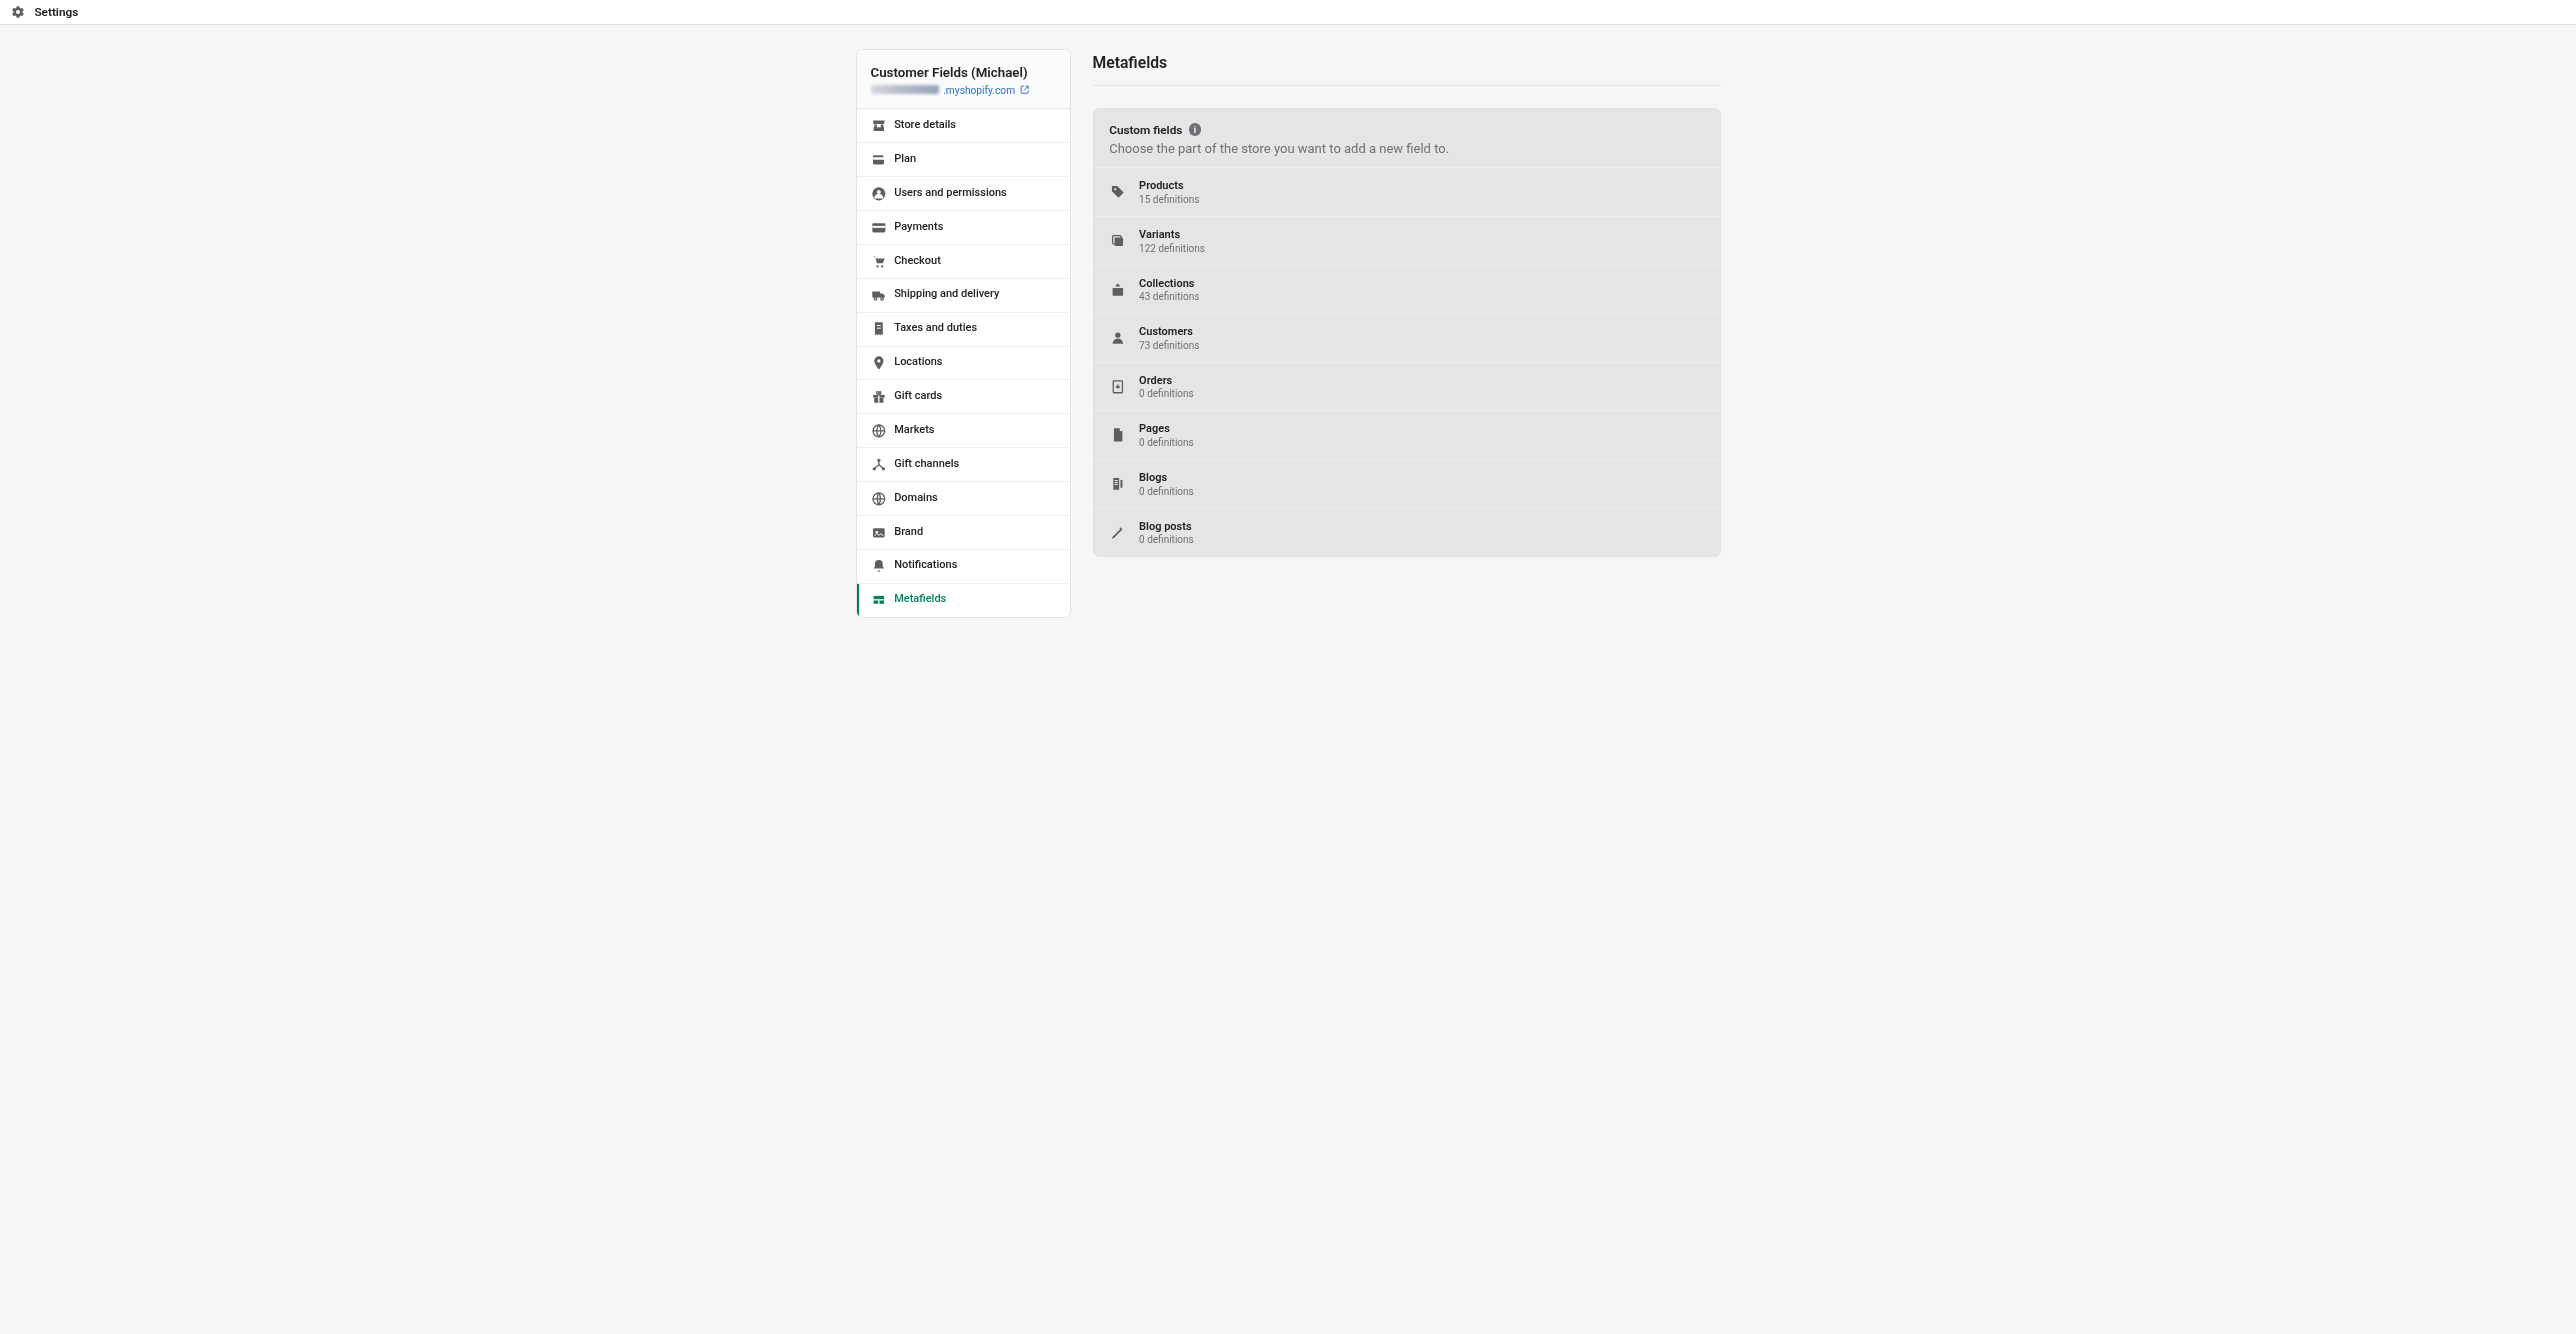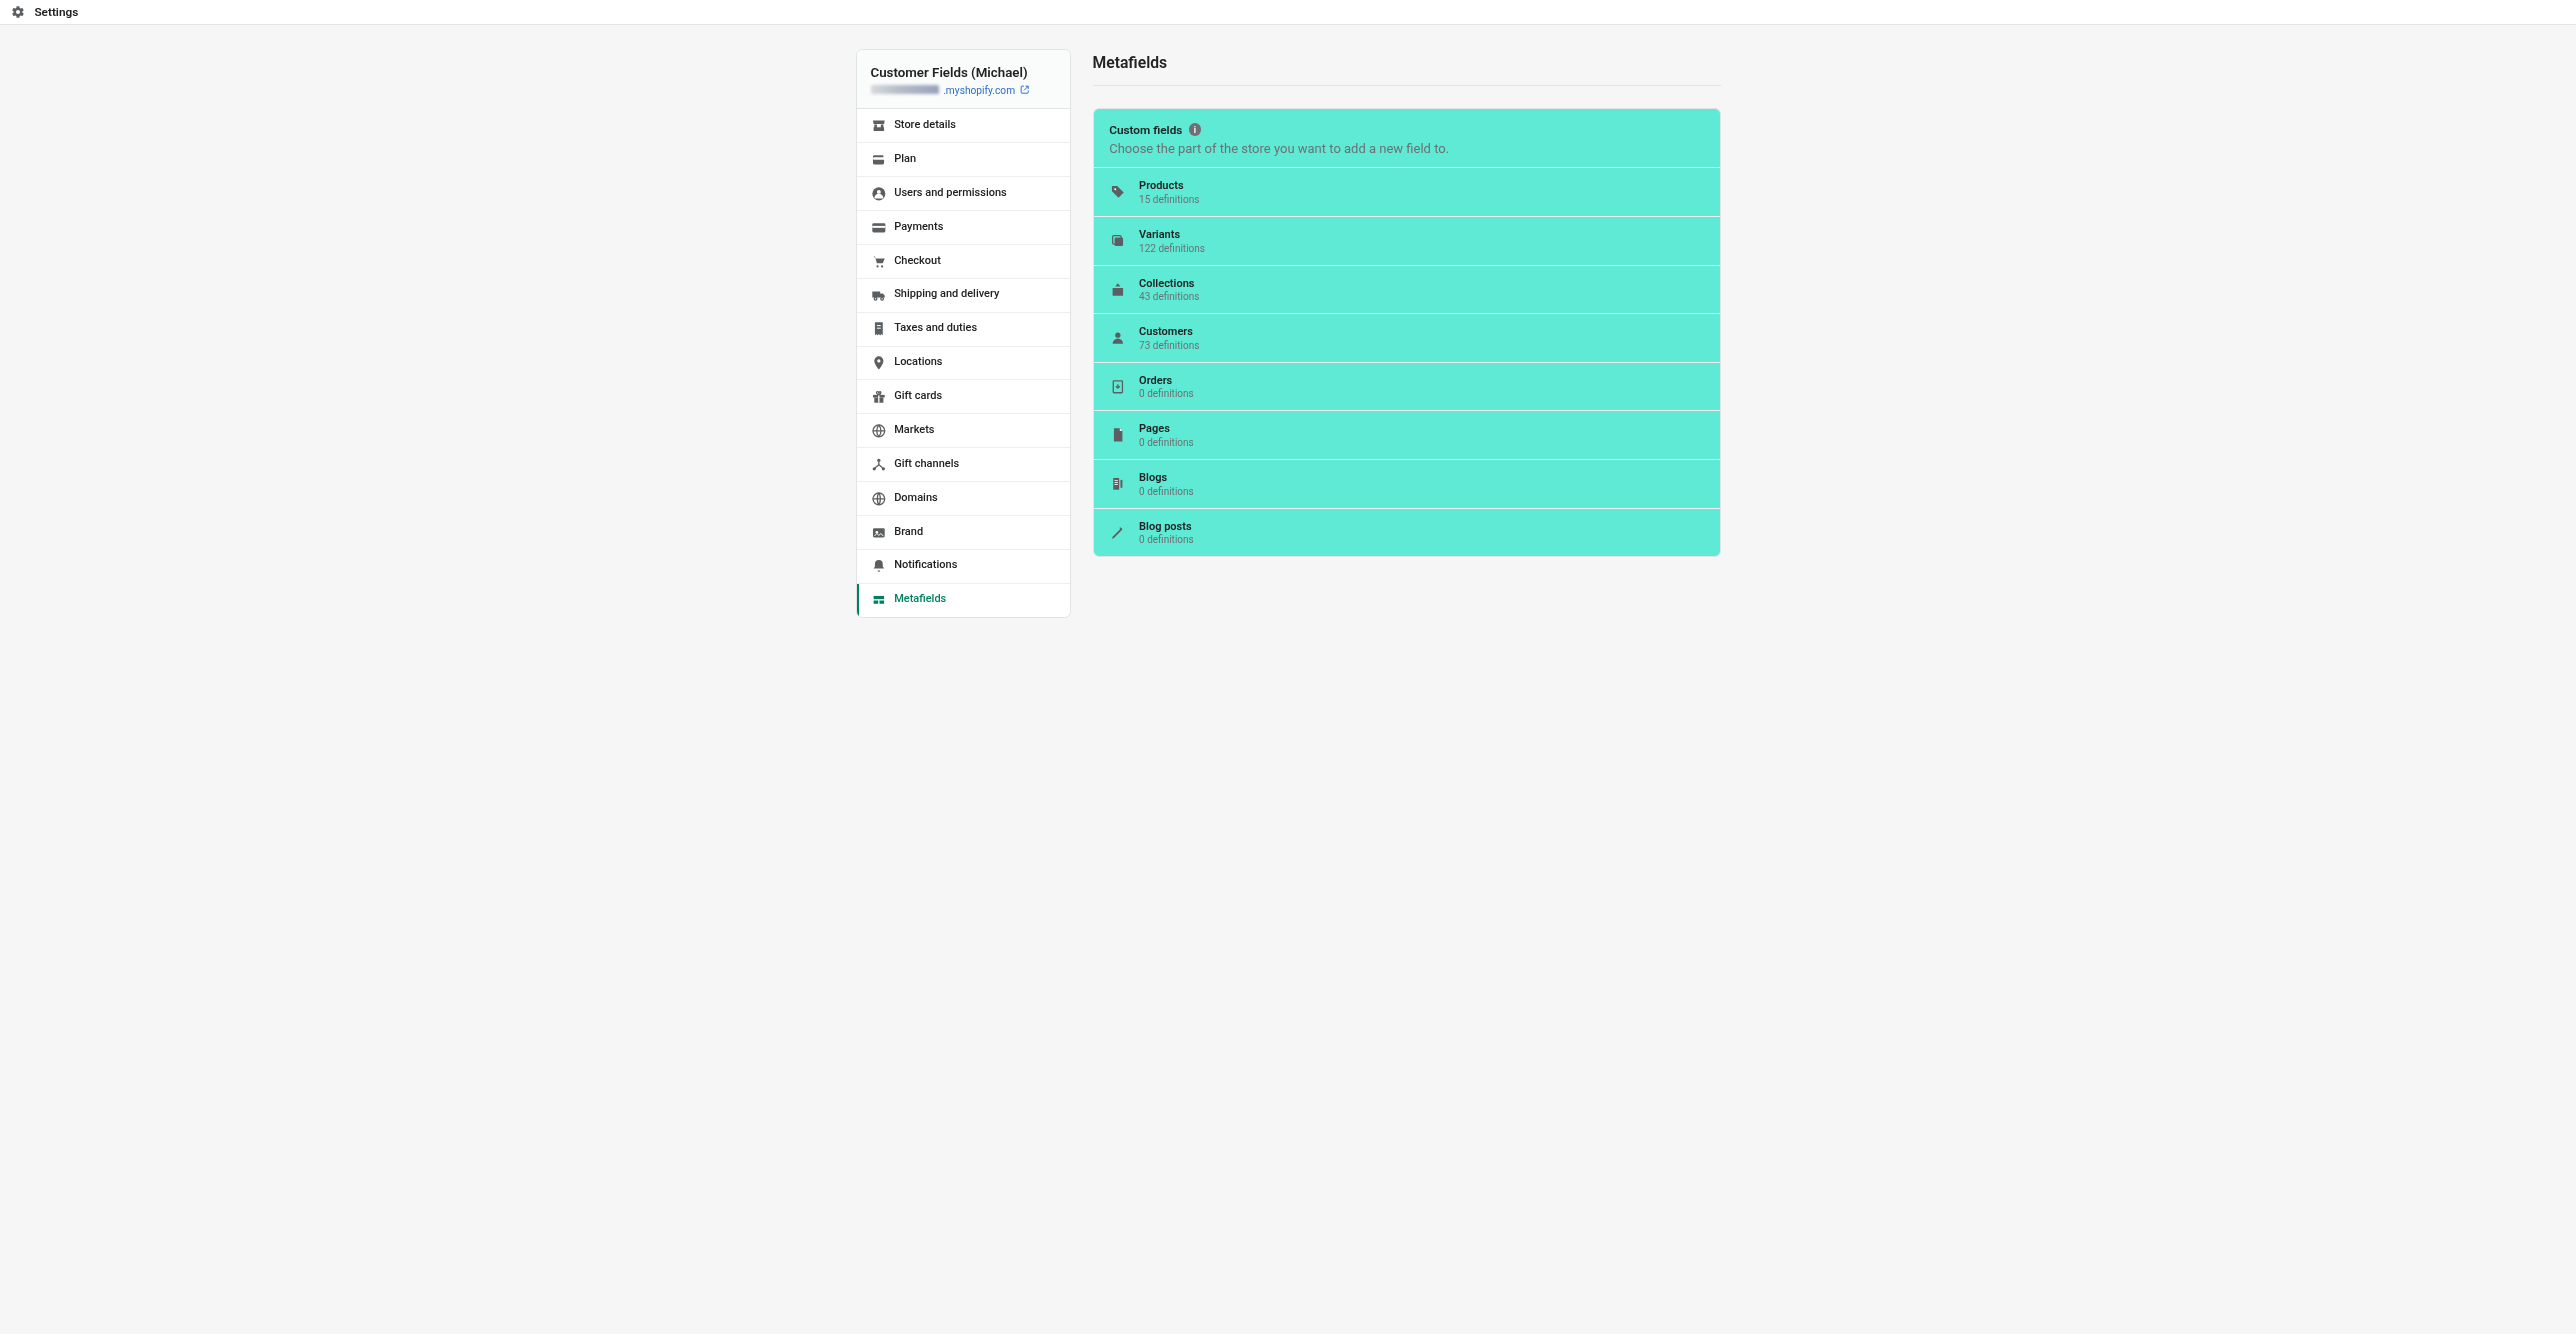--- a/index.html
+++ b/index.html
@@ -58,21 +58,21 @@
   .nav li:last-child { border-bottom:none; }
   .nav li .icon { width:15.7px; height:15.7px; color:#5c5f62; display:flex; align-items:center; justify-content:center;}
   .nav li.active { color:#008060; }
   .nav li.active .icon { color:#008060; }
   .nav li.active::before {
     content:""; position:absolute; left:0; top:0; bottom:0; width:2.4px; background:#008060;
   }
   .main { width: 628px; }
   .page-title { font-size: 15.7px; font-weight:600; padding: 4.7px 0 12.6px; border-bottom:0.8px solid #e1e3e5; margin-bottom:22px;}
   .card {
-    background:#5eead4; border:0.8px solid #e1e3e5; border-radius:6.3px; overflow:hidden;
+    background:#e5e5e5; border:0.8px solid #e1e3e5; border-radius:6.3px; overflow:hidden;
   }
   .card-header { padding: 14px 15.7px 11px; border-bottom:0.8px solid #edeeef;}
   .card-header h3 { font-size:11.8px; font-weight:600; display:flex; align-items:center; gap:6.3px;}
   .card-header p { font-size:13px; color:#6d7175; margin-top:4.7px;}
   .info-dot {
     width:12.6px;height:12.6px;border-radius:50%;background:#6d7175;color:#fff;
     display:inline-flex;align-items:center;justify-content:center;font-size:8.6px;font-weight:700;
   }
   .mf-list { list-style:none; }
   .mf-list li {

